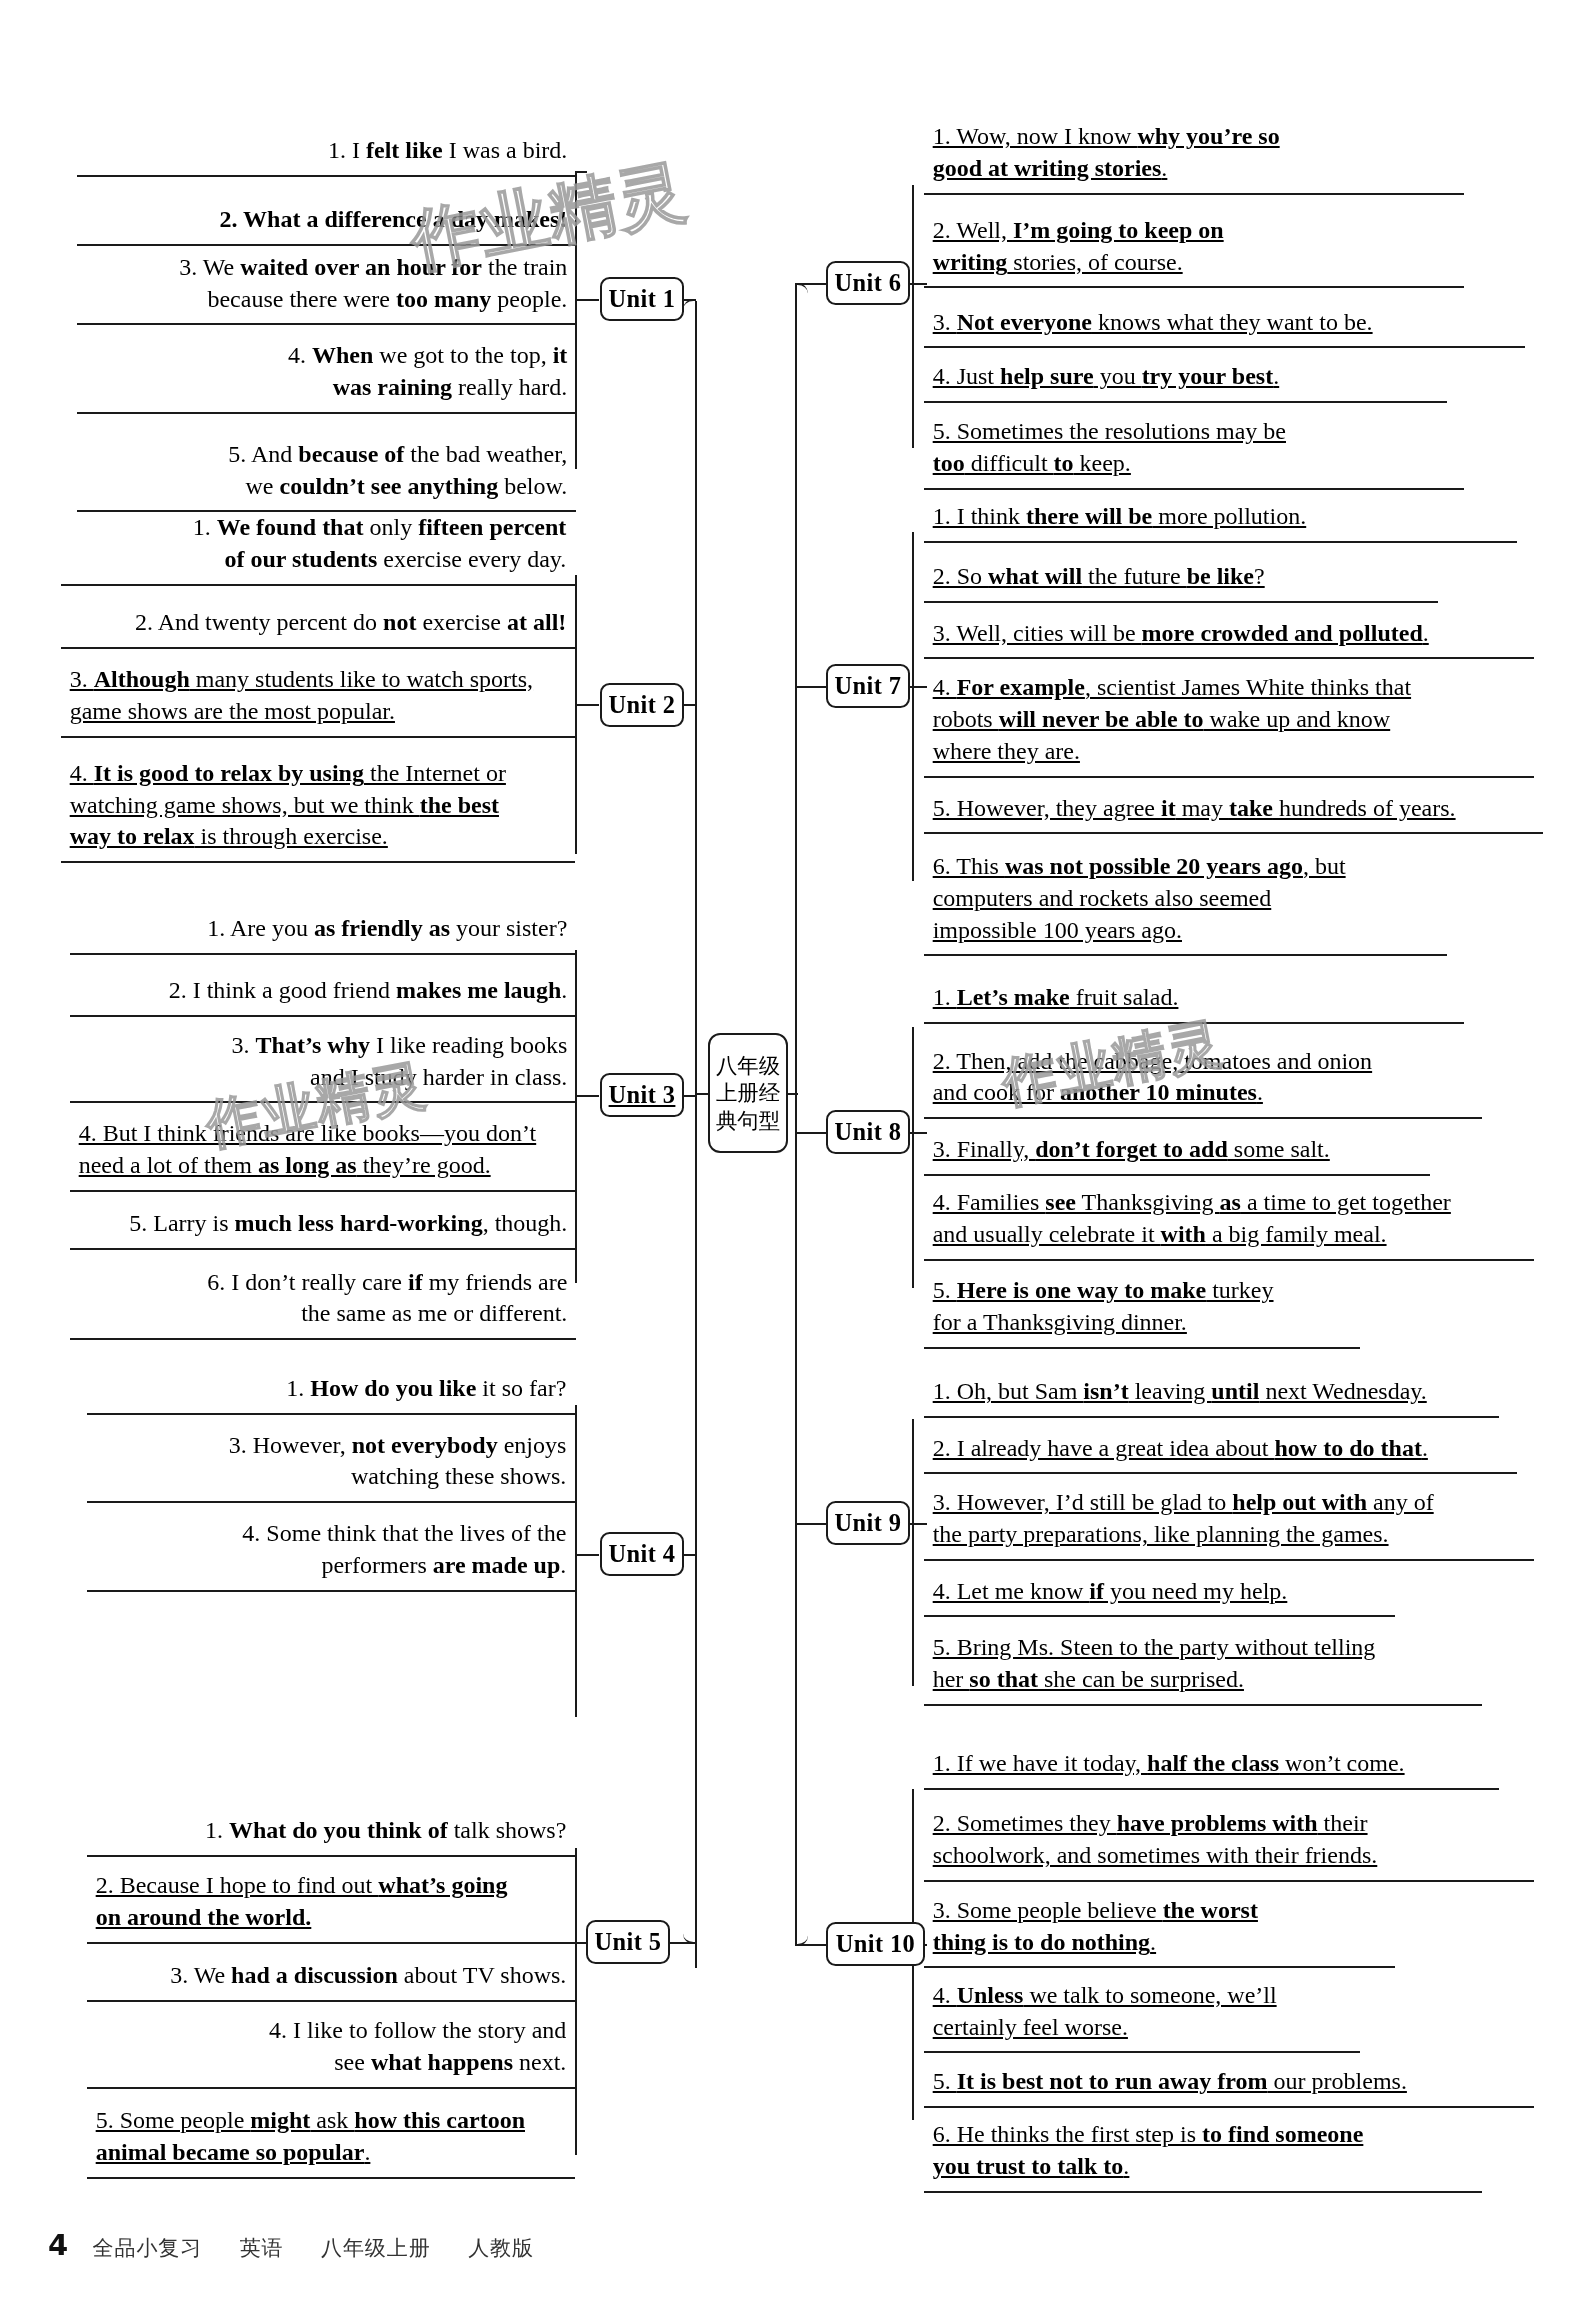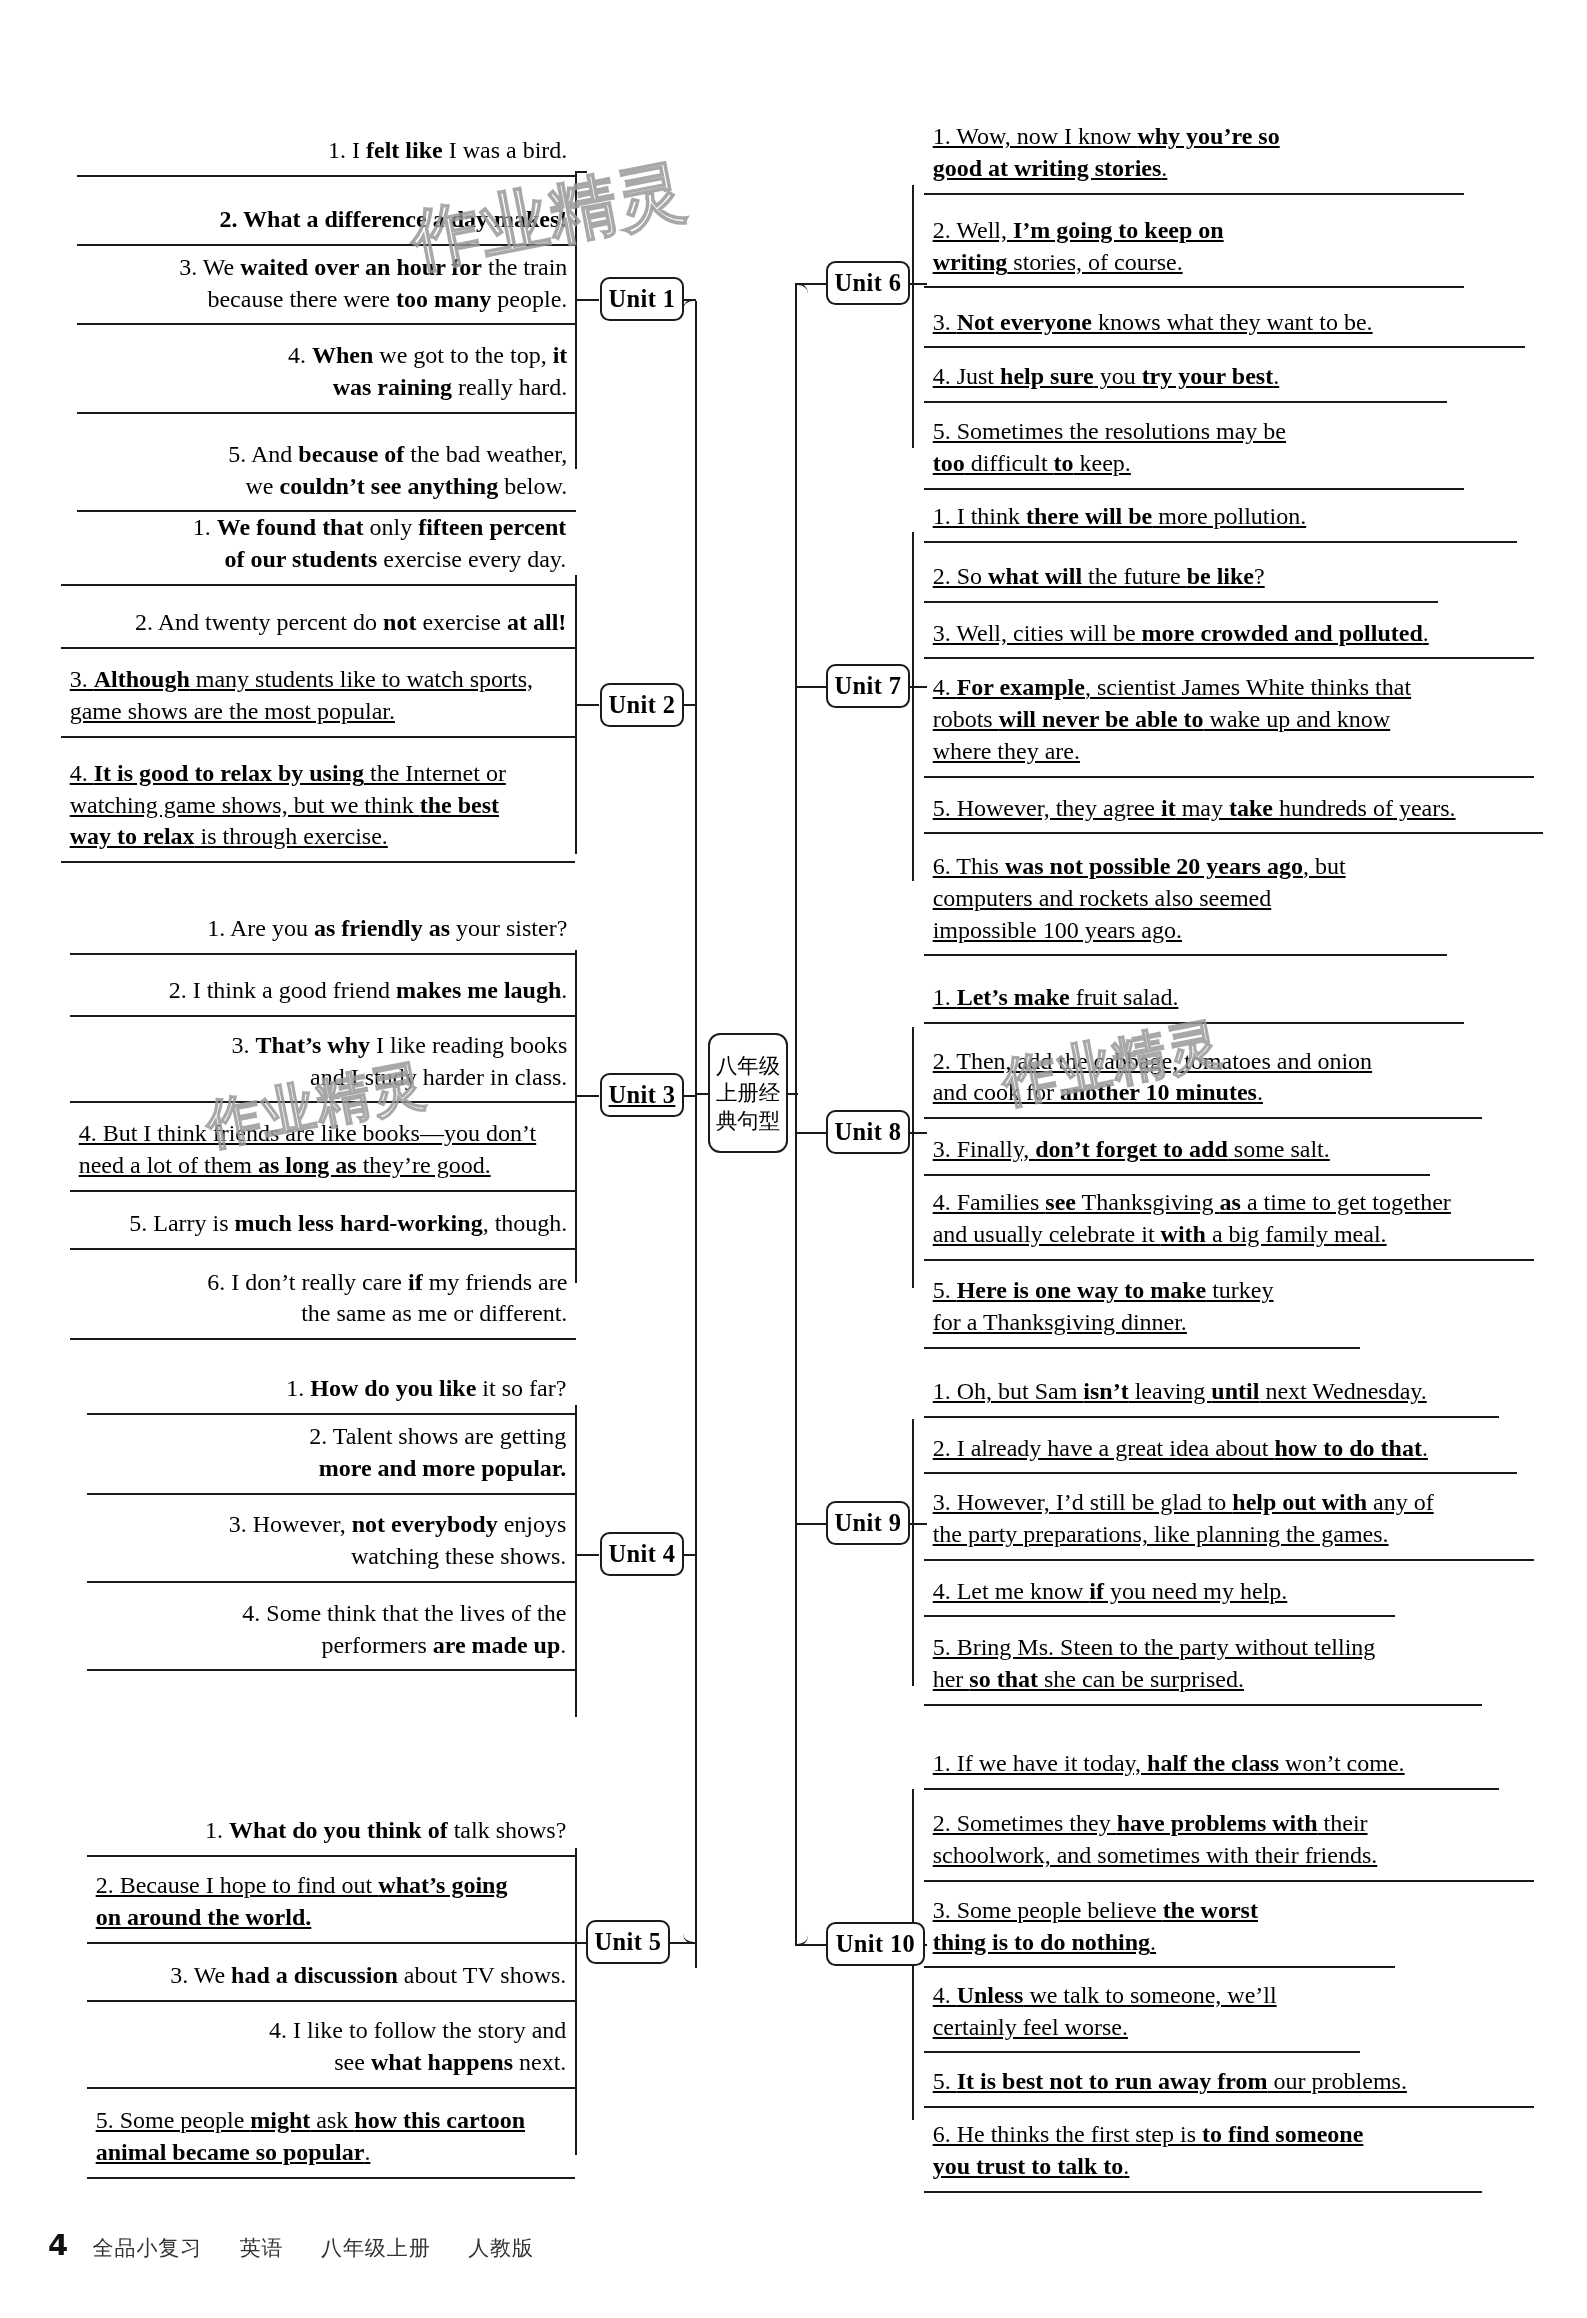--- a/index.html
+++ b/index.html
@@ -154,21 +154,20 @@
     <div class="sent" style="margin-top:7px;">3. <b>That’s why</b> I like reading books<br>and I study harder in class.</div>
     <div class="sent ta-l" style="margin-top:8.7px;">4. But I think friends are like books—you don’t<br>need a lot of them <b>as long as</b> they’re good.</div>
     <div class="sent" style="margin-top:10.5px;">5. Larry is <b>much less hard-working</b>, though.</div>
     <div class="sent" style="margin-top:10.5px;">6. I don’t really care <b>if</b> my friends are<br>the same as me or different.</div>
   </div>
   <div class="vline" style="left:575px;top:950px;height:333px;"></div>
   <div class="hline" style="left:575px;top:1095px;width:24.4px;"></div>
 
   <div class="grp ta-r" style="left:87px;top:1367px;width:488px;">
     <div class="sent first">1. <b>How do you like</b> it so far?</div>
-    <div class="sent">2. Talent shows are getting<br><b>more and more popular.</b></div>
     <div class="sent" style="margin-top:8.7px;">3. However, <b>not everybody</b> enjoys<br>watching these shows.</div>
     <div class="sent" style="margin-top:8.7px;">4. Some think that the lives of the<br>performers <b>are made up</b>.</div>
   </div>
   <div class="vline" style="left:575px;top:1405px;height:312px;"></div>
   <div class="hline" style="left:575px;top:1554px;width:24.4px;"></div>
 
   <div class="grp ta-r" style="left:87px;top:1809px;width:488px;">
     <div class="sent first">1. <b>What do you think of</b> talk shows?</div>
     <div class="sent ta-l" style="margin-top:7px;">2. Because I hope to find out <b>what’s going</b><br><b>on around the world.</b></div>
     <div class="sent" style="margin-top:10.5px;">3. We <b>had a discussion</b> about TV shows.</div>

